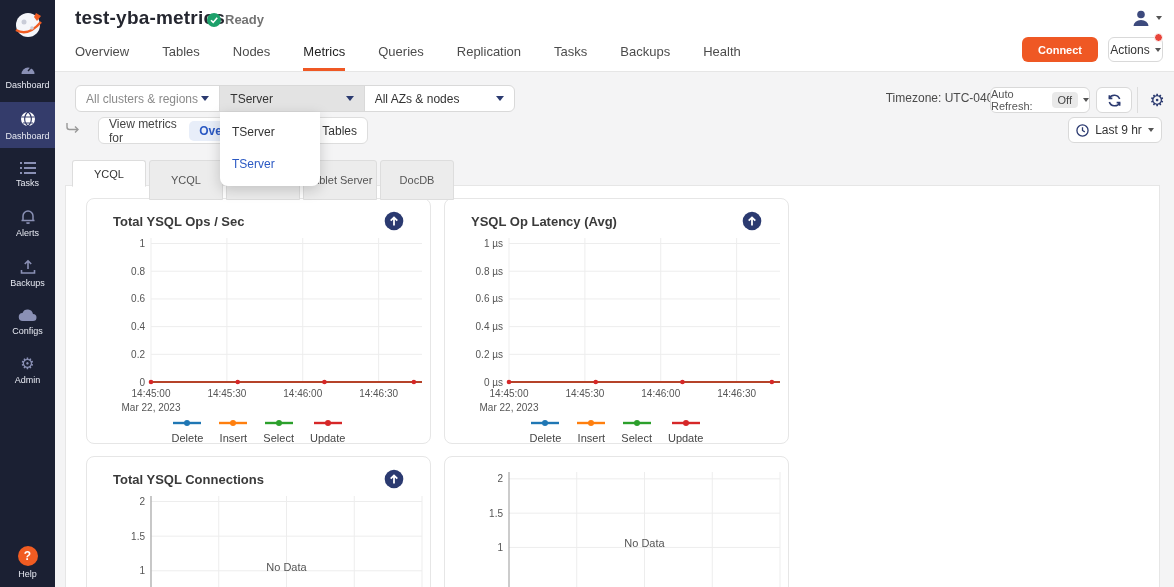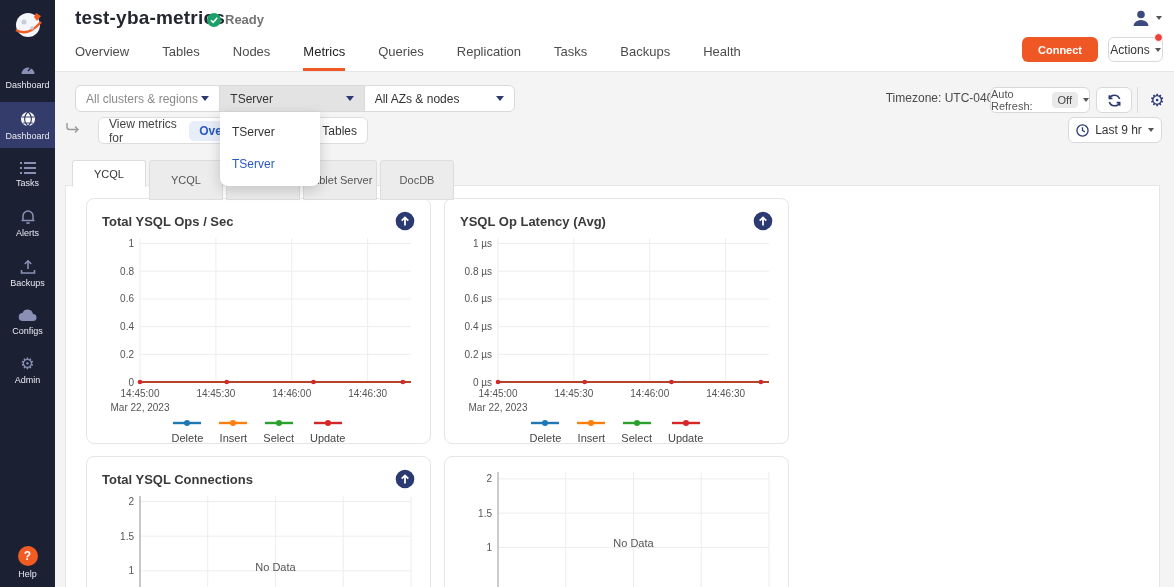--- a/index.html
+++ b/index.html
@@ -64,21 +64,21 @@
 
   .dropdown-menu { position:absolute; left:165px; top:40px; width:100px; background:#fff; border-radius:0 0 8px 8px; box-shadow:0 4px 14px rgba(0,0,0,.18); z-index:60; padding:4px 0 6px; }
   .dd-item { height:32px; line-height:32px; padding:0 12px; font-size:12px; color:#333; cursor:pointer; white-space:nowrap; }
   .dd-item.selected { color:#2b59c3; }
 
   .metric-tabs { position:absolute; left:17px; top:88px; display:flex; gap:3px; z-index:10; }
   .m-tab { width:74px; height:40px; display:flex; align-items:center; justify-content:center; font-size:11px; color:#555; background:#ececec; border:1px solid #ddd; border-radius:3px 3px 0 0; cursor:pointer; }
   .m-tab.active { background:#fff; color:#333; border-bottom-color:#fff; height:27px; }
 
   .panel { position:absolute; left:10px; top:113px; width:1095px; height:500px; background:#fff; border:1px solid #e6e6e6; padding:12px 14px 0 20px; display:flex; flex-wrap:wrap; gap:12px 13px; align-content:flex-start; }
-  .card { width:345px; height:246px; background:#fff; border:1px solid #e6e6e6; border-radius:8px; padding:10px 15px; }
+  .card { width:345px; height:246px; background:#fff; border:1px solid #e6e6e6; border-radius:8px; padding:10px 26px; }
   .card-head { display:flex; align-items:center; justify-content:space-between; height:24px; }
   .card-title { font-size:13px; font-weight:bold; color:#3a3a3a; }
   .widget-icon { cursor:pointer; display:flex; }
   .chart-plot { width:317px; height:187px; }
   .chart-legend { height:22px; display:flex; align-items:center; justify-content:center; gap:16px; }
   .lg-item { display:flex; align-items:center; gap:5px; font-size:11px; color:#444;flex-direction:column; }
 </style>
 </head>
 <body>
 

